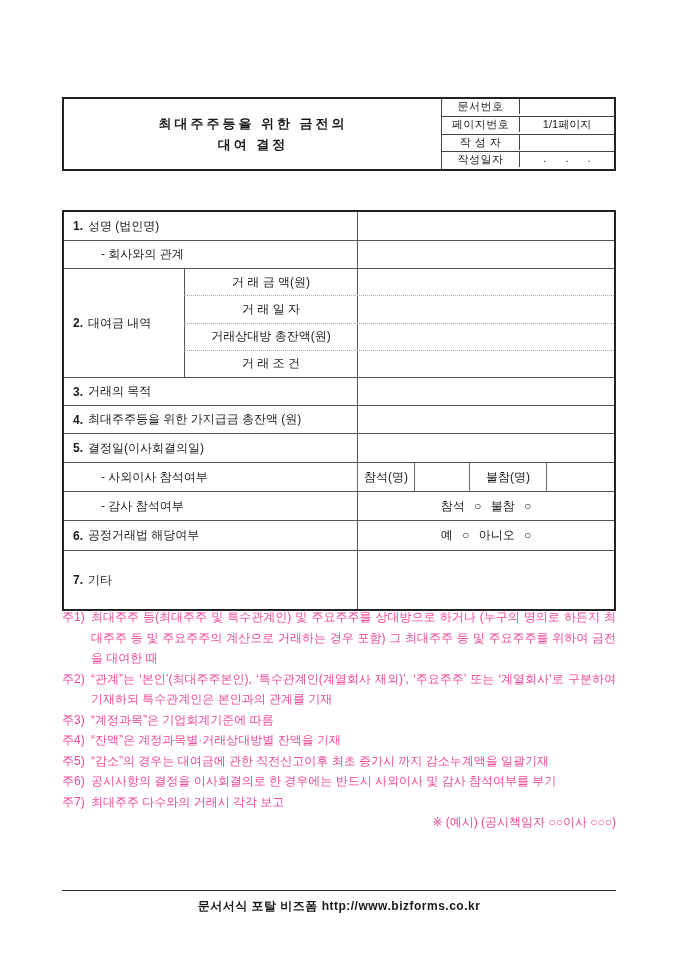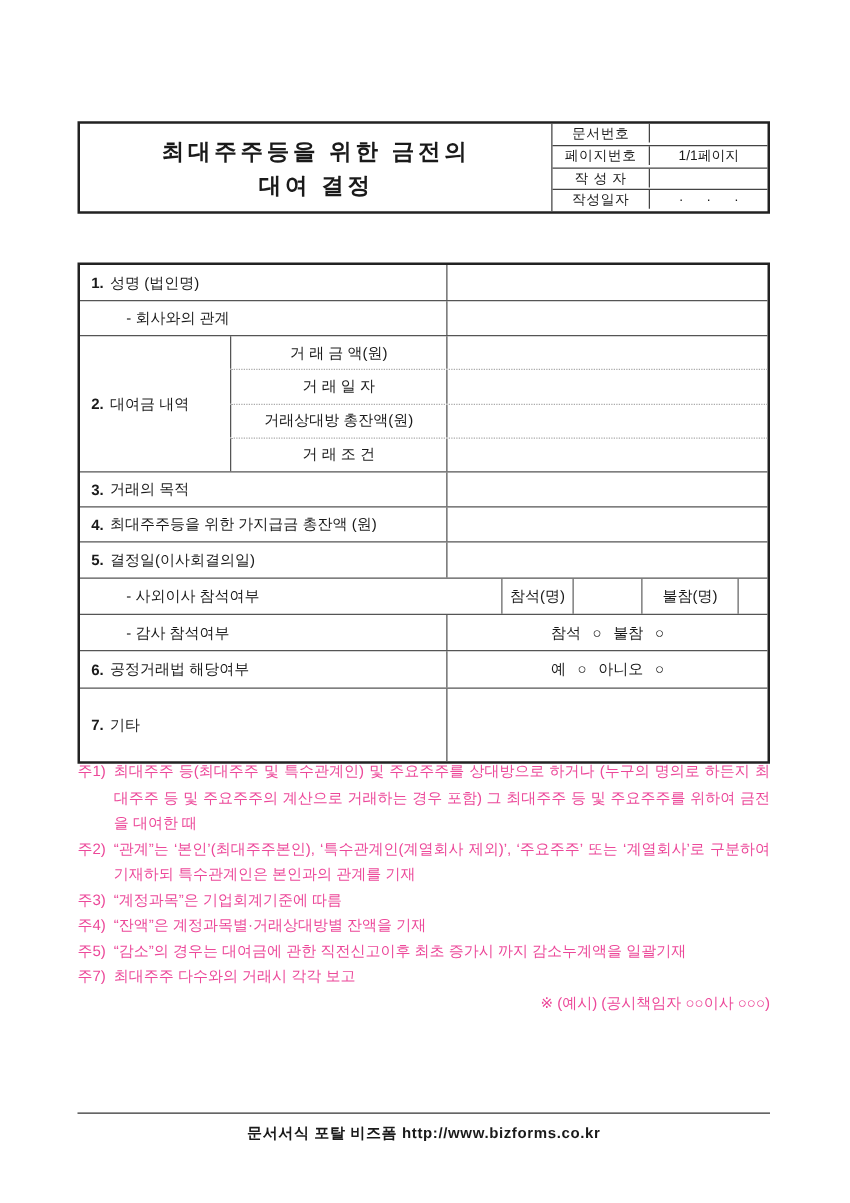--- a/index.html
+++ b/index.html
@@ -7,21 +7,21 @@
     width:680px; height:962px; background:#ffffff; position:relative;
     font-family:"Liberation Sans","DejaVu Sans",sans-serif; color:#1a1a1a;
     -webkit-font-smoothing:antialiased;
   }
   .abs { position:absolute; box-sizing:border-box; }
 
   
   .header-box { left:62px; top:97px; width:554px; height:74px; border:2px solid #222; background:#fff; }
   .title-area { position:absolute; left:0; top:0; width:378px; height:100%;
     display:flex; flex-direction:column; justify-content:center; align-items:center; gap:3px; }
-  .title-line { font-size:18px; font-weight:bold; letter-spacing:3px; white-space:nowrap; }
+  .title-line { font-size:13px; font-weight:bold; letter-spacing:3px; white-space:nowrap; }
   .doc-info { position:absolute; right:0; top:0; width:172px; height:100%;
     border-left:1px solid #444; display:flex; flex-direction:column; }
   .ri-row { flex:1; display:flex; border-top:1px solid #444; align-items:flex-start; }
   .ri-row:first-child { border-top:none; }
   .ri-label { width:77px; border-right:1px solid #444; display:flex; align-items:center; justify-content:center;
     font-size:11px; letter-spacing:0.5px; }
   .ri-value { flex:1; display:flex; align-items:center; justify-content:center; font-size:11px; }
   .date-dots { word-spacing:16px; }
 
   
@@ -39,21 +39,21 @@
   
   .sec2-label { width:120px; display:flex; align-items:center; padding-left:9px; box-sizing:border-box; gap:5px; }
   .sec2-rows { flex:1; display:flex; flex-direction:column; }
   .sec2-row { flex:1; display:flex; border-top:1px dotted #aaa; align-items:stretch; }
   .sec2-row:first-child { border-top:none; }
   .sec2-sublabel { width:173px; border-left:1px solid #555; display:flex; align-items:center; justify-content:center;
     box-sizing:border-box; }
   .sec2-value { flex:1; border-left:1px solid #555; }
   
   .att-cell { border-left:1px solid #666; display:flex; align-items:center; justify-content:center; box-sizing:border-box; }
-  .att-l1 { width:57px;margin-left:44px; } .att-v1 { width:55px; } .att-l2 { width:77px; } .att-v2 { flex:1; }
+  .att-l1 { width:57px; } .att-v1 { width:55px; } .att-l2 { width:77px; } .att-v2 { flex:1; }
 
   
   .footnotes { left:62px; top:607px; width:554px; font-size:12px; line-height:20.5px; color:#ec4899; }
   .note { display:flex; }
   .note-num { width:29px; flex:none; }
   .note-text { flex:1; text-align:justify; word-break:break-all; }
   .note-text.nojust { text-align:right; }
 
   
   .footer-rule { left:62px; top:890px; width:554px; border-top:1px solid #333; height:0; }
@@ -198,20 +198,24 @@
   </div>
   <div class="note">
     <div class="note-num">주4)</div>
     <div class="note-text">“잔액”은 계정과목별·거래상대방별 잔액을 기재</div>
   </div>
   <div class="note">
     <div class="note-num">주5)</div>
     <div class="note-text">“감소”의 경우는 대여금에 관한 직전신고이후 최초 증가시 까지 감소누계액을 일괄기재</div>
   </div>
   <div class="note">
+    <div class="note-num">주6)</div>
+    <div class="note-text">공시사항의 결정을 이사회결의로 한 경우에는 반드시 사외이사 및 감사 참석여부를 부기</div>
+  </div>
+  <div class="note">
     <div class="note-num">주7)</div>
     <div class="note-text">최대주주 다수와의 거래시 각각 보고</div>
   </div>
   <div class="note">
     <div class="note-num"></div>
     <div class="note-text nojust">※ (예시) (공시책임자 ○○이사 ○○○)</div>
   </div>
 </div>
 
 <div class="abs footer-rule"></div>

